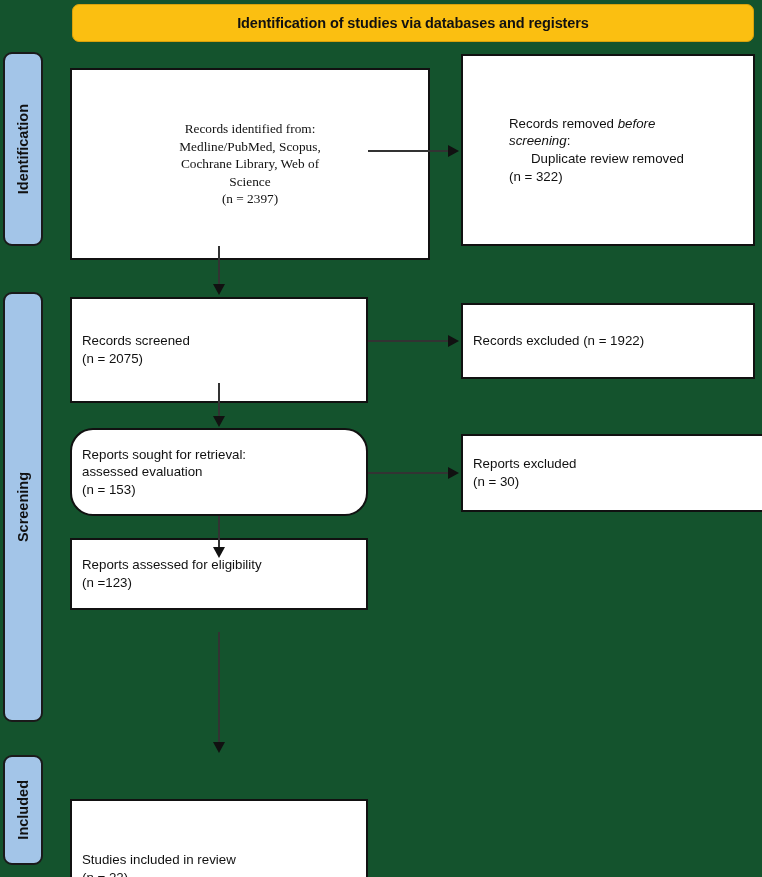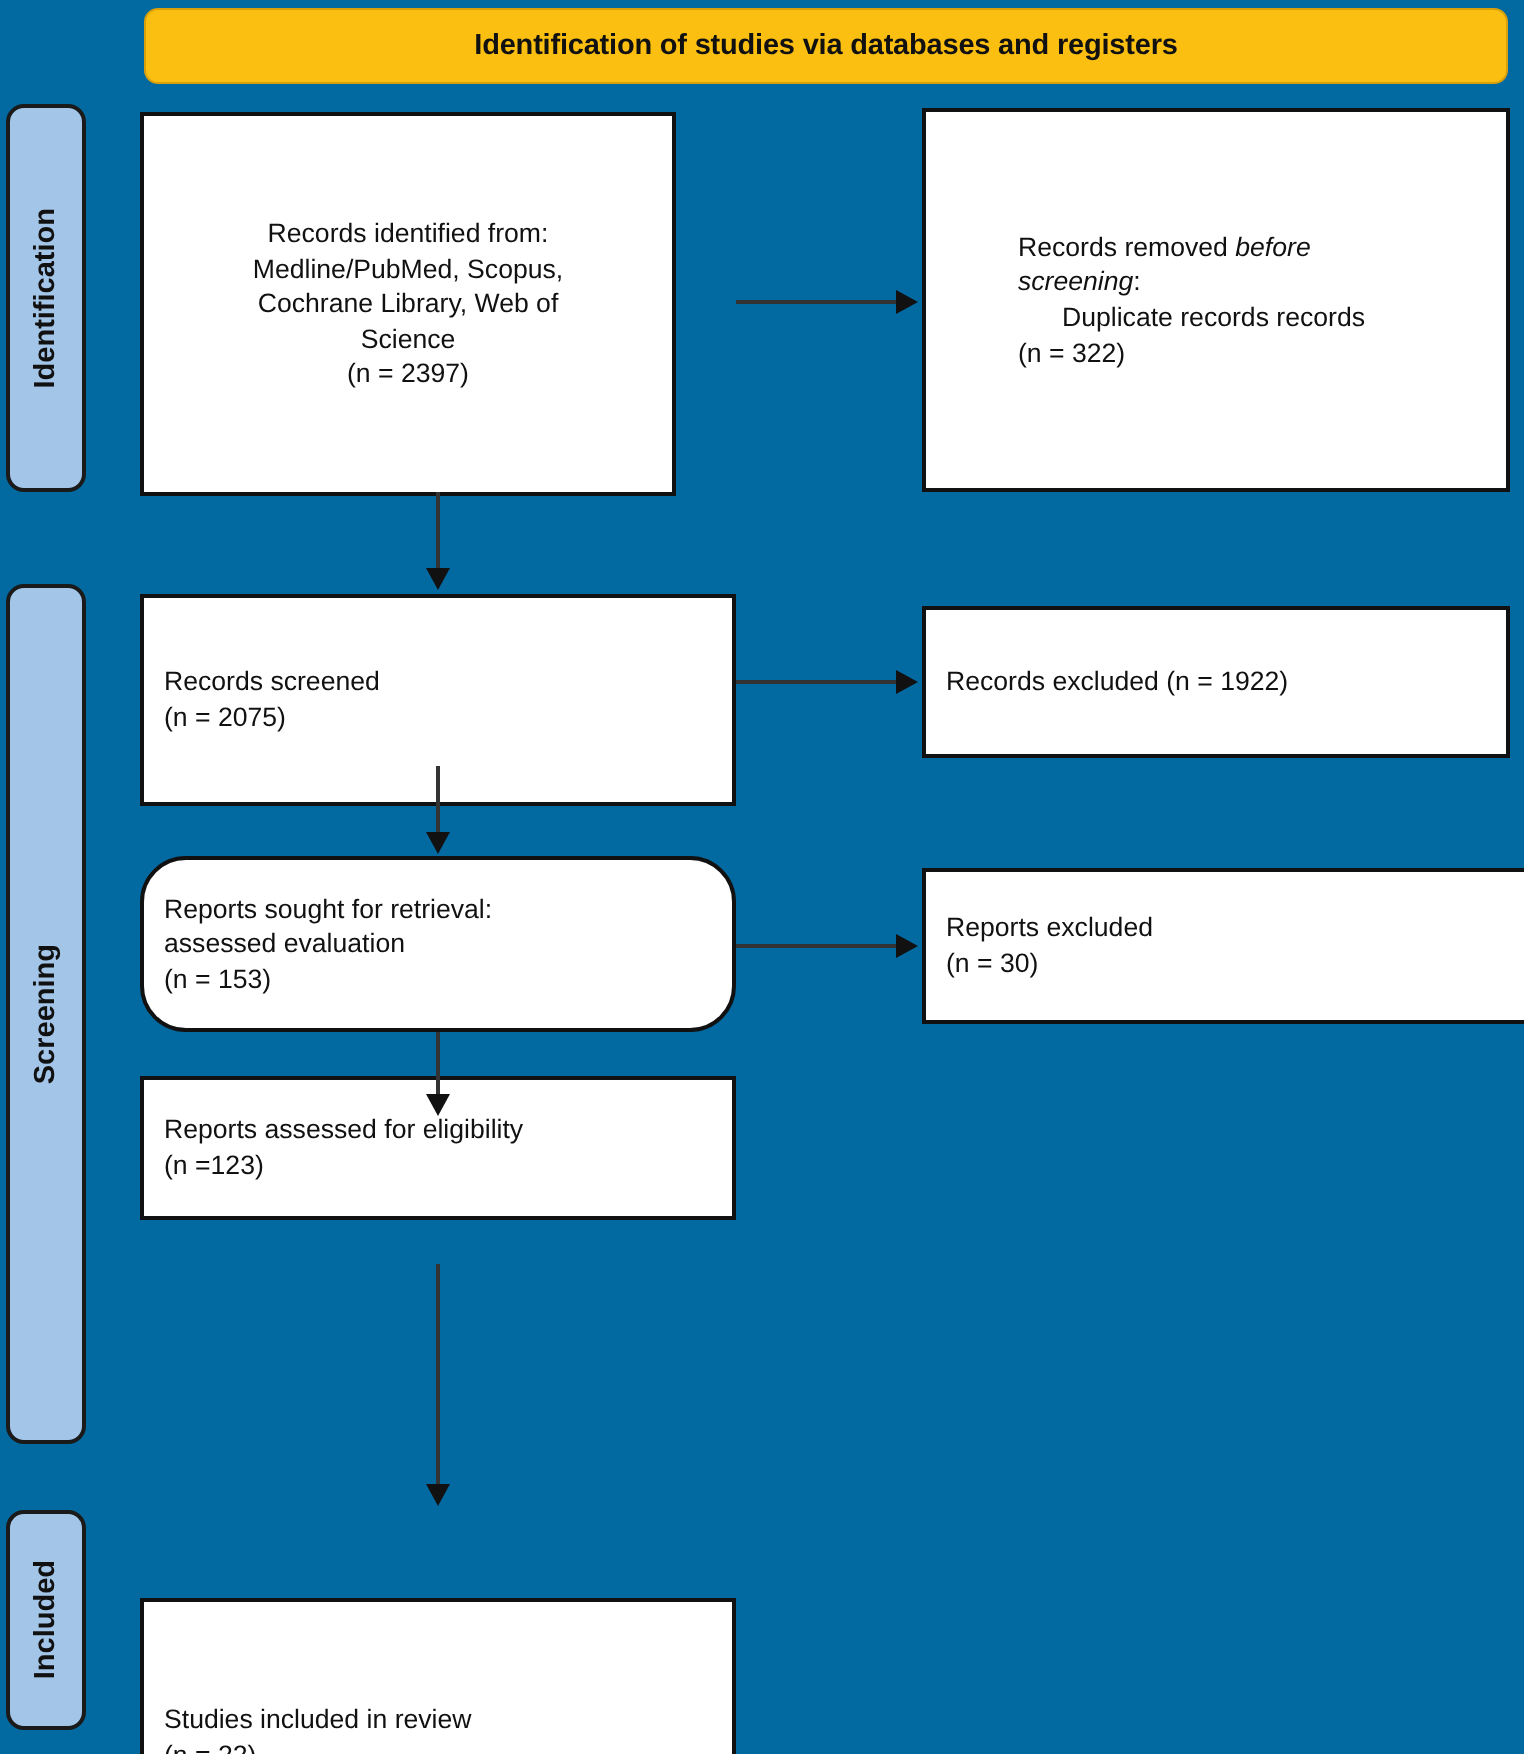--- a/index.html
+++ b/index.html
@@ -9,21 +9,21 @@
   }
   body {
     font-family: "Liberation Sans", sans-serif;
     -webkit-font-smoothing: antialiased;
   }
 
   #diagram {
     position: relative;
     width: 762px;
     height: 877px;
-    background: #0369a1;
+    background: #14532d;
     overflow: hidden;
   }
 
   
   .phase-banner {
     position: absolute;
     left: 72px;
     top: 4px;
     width: 682px;
     height: 38px;
@@ -81,21 +81,21 @@
   }
   .flow-box .box-text { width: 100%; }
   .flow-box.center .box-text { text-align: center; }
   .flow-box.left   .box-text { text-align: left; }
 
   .box-line { display: block; white-space: pre-wrap; }
   .box-line.indent { padding-left: 22px; }
   .box-line .em { font-style: italic; }
 
   
-  #box-identified      { left: 70px;  top: 56px;  width: 268px; height: 192px; }
+  #box-identified      { left: 70px;  top: 68px;  width: 360px; height: 192px; font-family: Liberation Serif, serif; }
   #box-removed         { left: 461px; top: 54px;  width: 294px; height: 192px; padding-left: 46px; }
   #box-screened        { left: 70px;  top: 297px; width: 298px; height: 106px;  }
   #box-excluded-recs   { left: 461px; top: 303px; width: 294px; height: 76px;  }
   #box-sought          { left: 70px;  top: 428px; width: 298px; height: 88px; border-radius: 23px;  }
   #box-excluded-reps   { left: 461px; top: 434px; width: 333px; height: 78px;  }
   #box-assessed        { left: 70px;  top: 538px; width: 298px; height: 72px;  }
   #box-included        { left: 70px;  top: 799px; width: 298px; height: 140px; }
 
   
   .conn {
@@ -169,21 +169,21 @@
       <span class="box-line">Cochrane Library, Web of</span>
       <span class="box-line">Science</span>
       <span class="box-line">(n = 2397)</span>
     </div>
   </div>
 
   <div class="flow-box left" id="box-removed">
     <div class="box-text">
       <span class="box-line"><span>Records removed </span><span class="em">before</span></span>
       <span class="box-line"><span class="em">screening</span><span>:</span></span>
-      <span class="box-line indent">Duplicate records records</span>
+      <span class="box-line indent">Duplicate review removed</span>
       <span class="box-line">(n = 322)</span>
     </div>
   </div>
 
   <div class="flow-box left" id="box-screened">
     <div class="box-text">
       <span class="box-line">Records screened</span>
       <span class="box-line">(n = 2075)</span>
     </div>
   </div>

